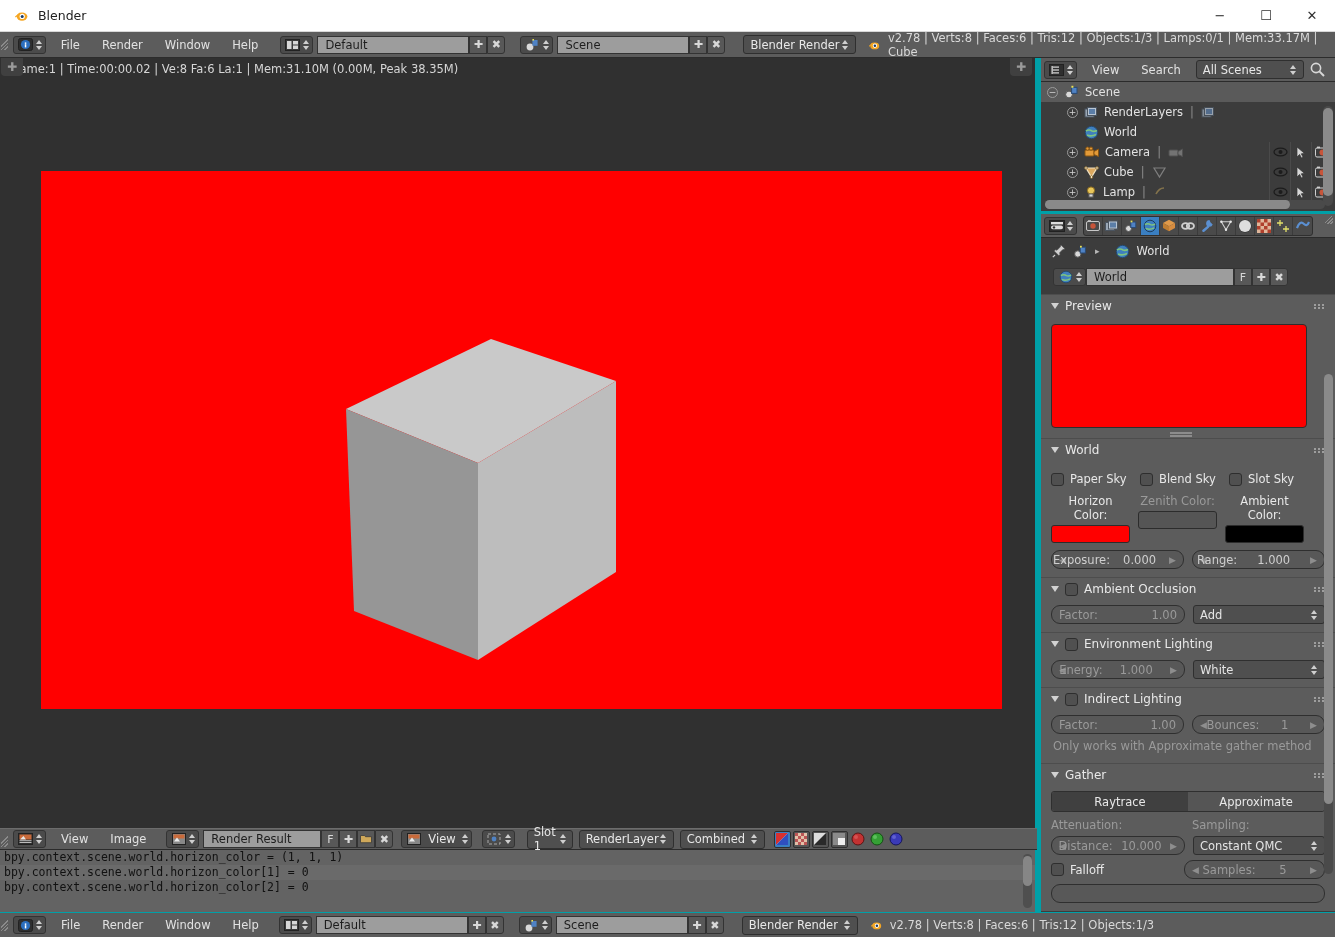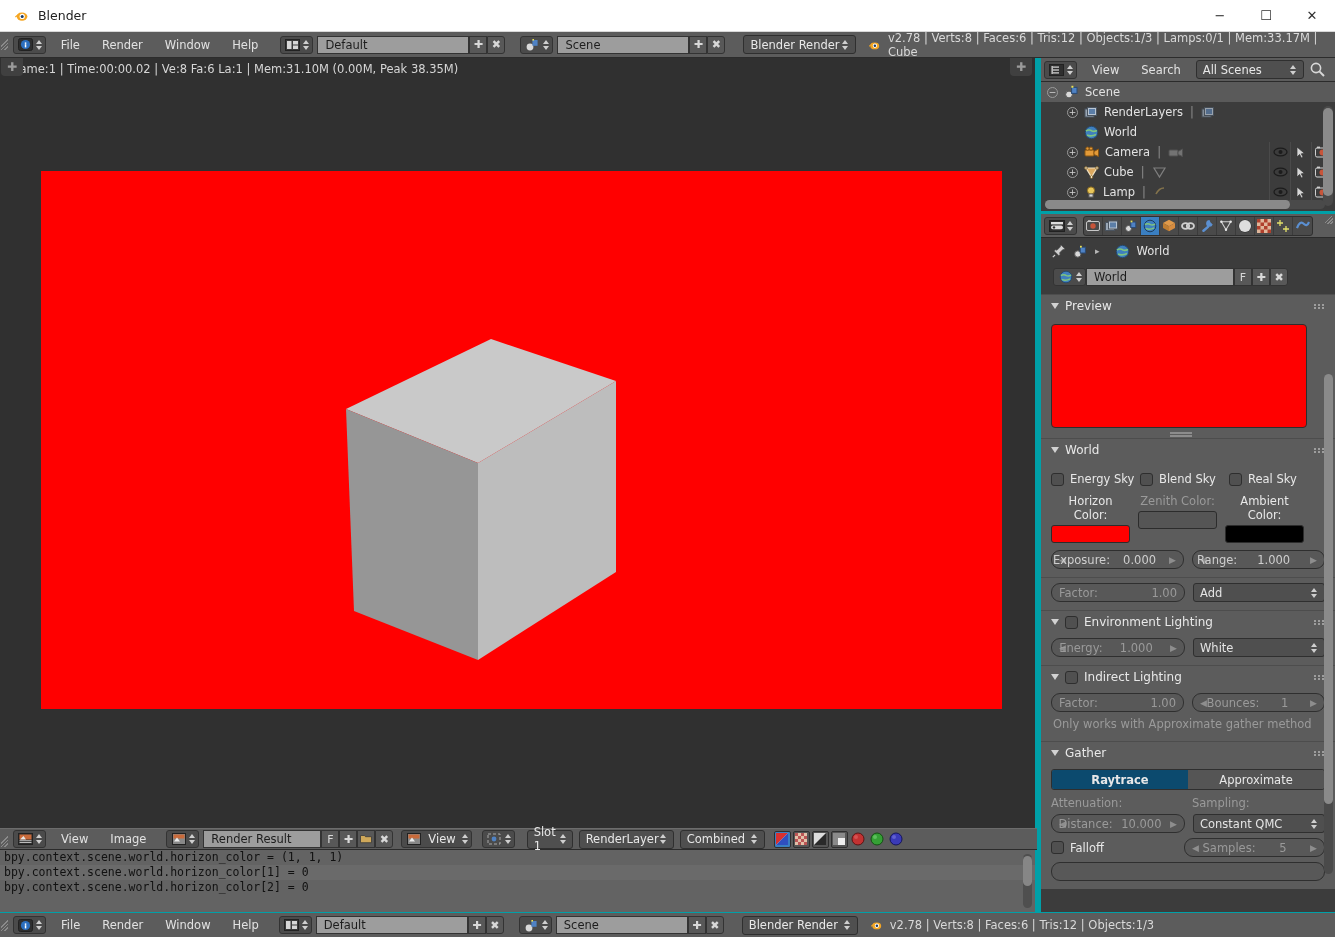--- a/index.html
+++ b/index.html
@@ -208,21 +208,21 @@
     height:19px; background:#4f4f4f; border:1px solid #2f2f2f; border-radius:3px;
     display:flex; align-items:center; padding:0 6px; color:#e4e4e4; font-size:11.5px;
     justify-content:space-between;
   }
   .row2{ display:flex; gap:8px; }
   .row2 > *{ flex:1 1 0; min-width:0; }
   .togglegrp{ display:flex; height:21px; border-radius:3px; overflow:hidden;
               border:1px solid #2f2f2f; }
   .tgl{ flex:1; display:flex; align-items:center; justify-content:center;
         background:#555; color:#e8e8e8; font-size:11.5px;}
-  .tgl.on{ background:#0c4a6e;font-weight:bold; }
+  .tgl.on{ background:#404040; }
   .hint{ font-size:11.5px; color:#9a9a9a; padding:5px 0 2px 2px; }
   .pvscroll{ position:absolute; right:2px; top:160px; width:9px; height:500px;
              background:#4a4a4a; border-radius:5px; }
   .pvscroll i{ position:absolute; left:0; top:0; width:9px; height:430px;
                background:#8a8a8a; border-radius:5px; display:block;}
   .corner-grip{ position:absolute; width:12px; height:12px; }
   .corner-grip:before{
     content:""; position:absolute; inset:2px;
     background:
       linear-gradient(135deg, transparent 40%, #8b8b8b 40%, #8b8b8b 50%, transparent 50%),
@@ -967,29 +967,29 @@
     <div class="panel">
       <div class="paneltitle">
         <span class="tri"></span>
         <span>World</span>
         <span class="dots"></span>
       </div>
       <div class="panelbody">
         <div class="ckrow">
           <div class="ck" style="width:89px;">
             <span class="ckbox"></span>
-            <span class="lbl">Energy Sky</span>
+            <span class="lbl">Paper Sky</span>
           </div>
           <div class="ck" style="width:89px;">
             <span class="ckbox"></span>
             <span class="lbl">Blend Sky</span>
           </div>
           <div class="ck">
             <span class="ckbox"></span>
-            <span class="lbl">Real Sky</span>
+            <span class="lbl">Slot Sky</span>
           </div>
         </div>
 
         <div class="colorrow">
           <div class="colcell">
             <div class="lbl" style="text-align:center;margin-bottom:3px;">Horizon Color:</div>
             <div class="colswatch" style="background:#ff0000;"></div>
           </div>
           <div class="colcell">
             <div class="lbl dim" style="text-align:center;margin-bottom:3px;">Zenith Color:</div>
@@ -1012,20 +1012,26 @@
             <span class="arr">◀</span>
             <span style="margin-left:-30px;">Range:</span>
             <span>1.000</span>
             <span class="arr">▶</span>
           </div>
         </div>
       </div>
     </div>
 
     <div class="panel">
+      <div class="paneltitle">
+        <span class="tri"></span>
+        <span class="ckbox"></span>
+        <span>Ambient Occlusion</span>
+        <span class="dots"></span>
+      </div>
       <div class="panelbody">
         <div class="row2">
           <div class="numfield" style="color:#9a9a9a;">
             <span>Factor:</span>
             <span>1.00</span>
           </div>
           <div class="selfield">
             <span>Add</span>
             <span class="updown">
                 <i class="u"></i>

